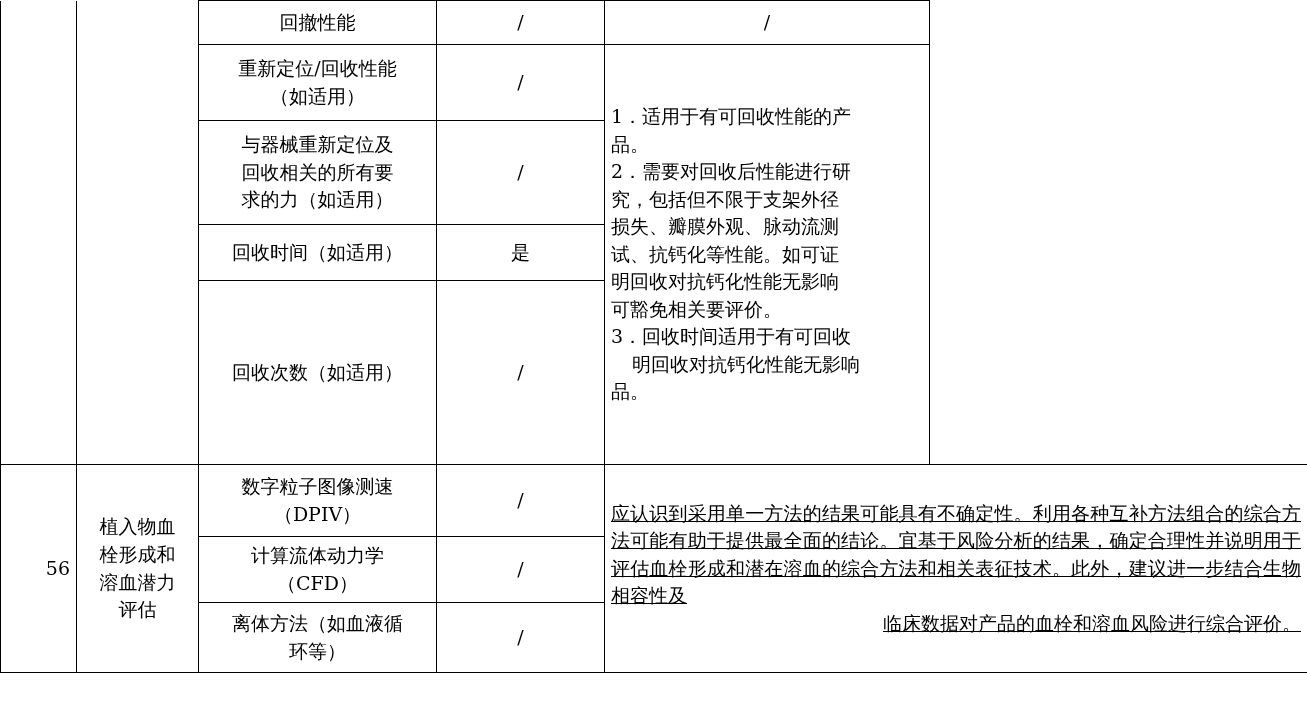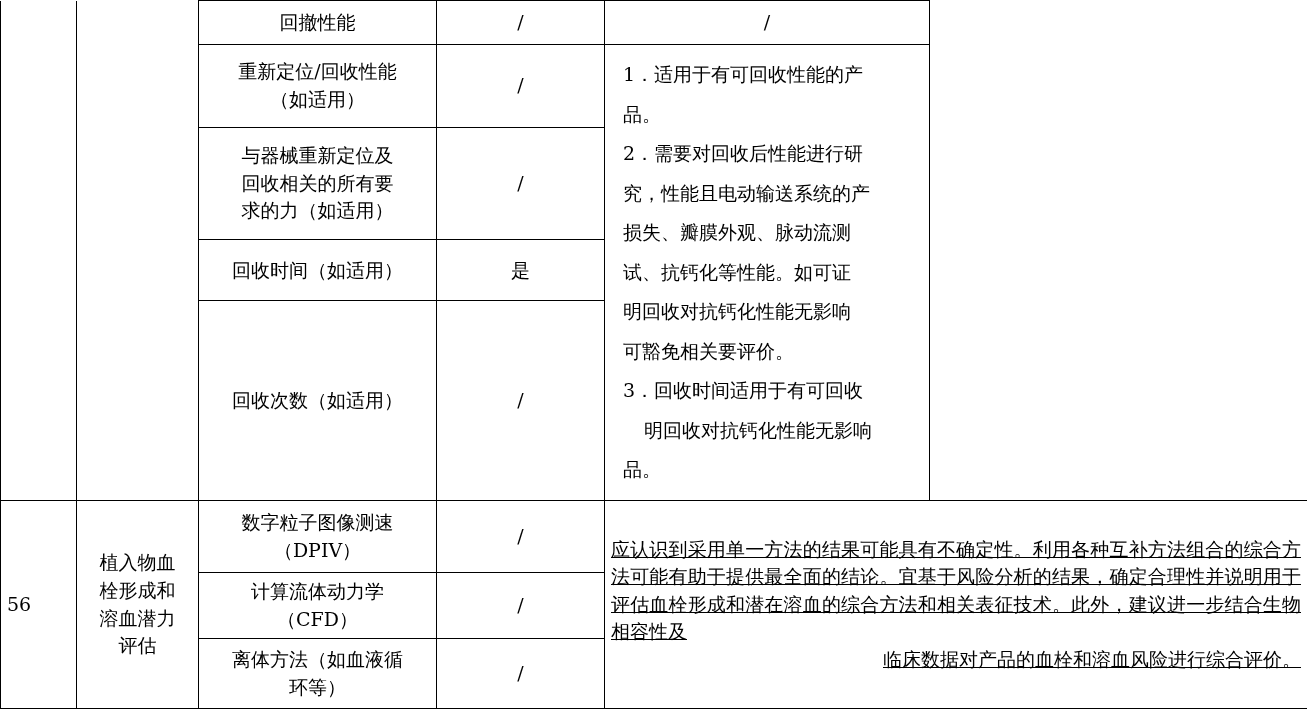--- a/index.html
+++ b/index.html
@@ -36,21 +36,21 @@
   
   col.c-num    { width: 76px; }
   col.c-group  { width: 122px; }
   col.c-item   { width: 238px; }
   col.c-flag   { width: 168px; }
   col.c-desc   { width: 325px; }
   col.c-tail   { width: 378px; }
 
   .center { text-align: center; }
   .cell-num {
-    text-align: left;
+    text-align: right;
     font-size: 20px;
     margin-left: 12px;
   }
   .cell-group {
     text-align: center;
     font-size: 19px;
     line-height: 1.6;
   }
   .cell-item {
     text-align: center;
@@ -63,21 +63,21 @@
   }
   .cell-desc {
     font-size: 19px;
     line-height: 1.62;
   }
   .desc-list {
     margin: 0;
     padding: 0;
   }
   .desc-line {
-    margin: 12px;
+    margin: 0;
     padding: 0;
     text-align: justify;
     text-justify: inter-ideograph;
   }
   .bigdesc {
     font-size: 20px;
     line-height: 1.75;
     text-align: justify;
     text-justify: inter-ideograph;
     padding: 2px 8px;
@@ -123,21 +123,21 @@
         <td class="cell-item">
           <div>重新定位/回收性能</div>
           <div>（如适用）</div>
         </td>
         <td class="cell-flag">/</td>
         <td class="cell-desc" rowspan="4">
           <div class="desc-list">
             <div class="desc-line">1．适用于有可回收性能的产</div>
             <div class="desc-line">品。</div>
             <div class="desc-line">2．需要对回收后性能进行研</div>
-            <div class="desc-line">究，性能且电动输送系统的产</div>
+            <div class="desc-line">究，包括但不限于支架外径</div>
             <div class="desc-line">损失、瓣膜外观、脉动流测</div>
             <div class="desc-line">试、抗钙化等性能。如可证</div>
             <div class="desc-line">明回收对抗钙化性能无影响</div>
             <div class="desc-line">可豁免相关要评价。</div>
             <div class="desc-line">3．回收时间适用于有可回收</div>
             <div class="desc-line" style="padding-left:1.1em;">明回收对抗钙化性能无影响</div>
             <div class="desc-line center">品。</div>
           </div>
         </td>
       </tr>

